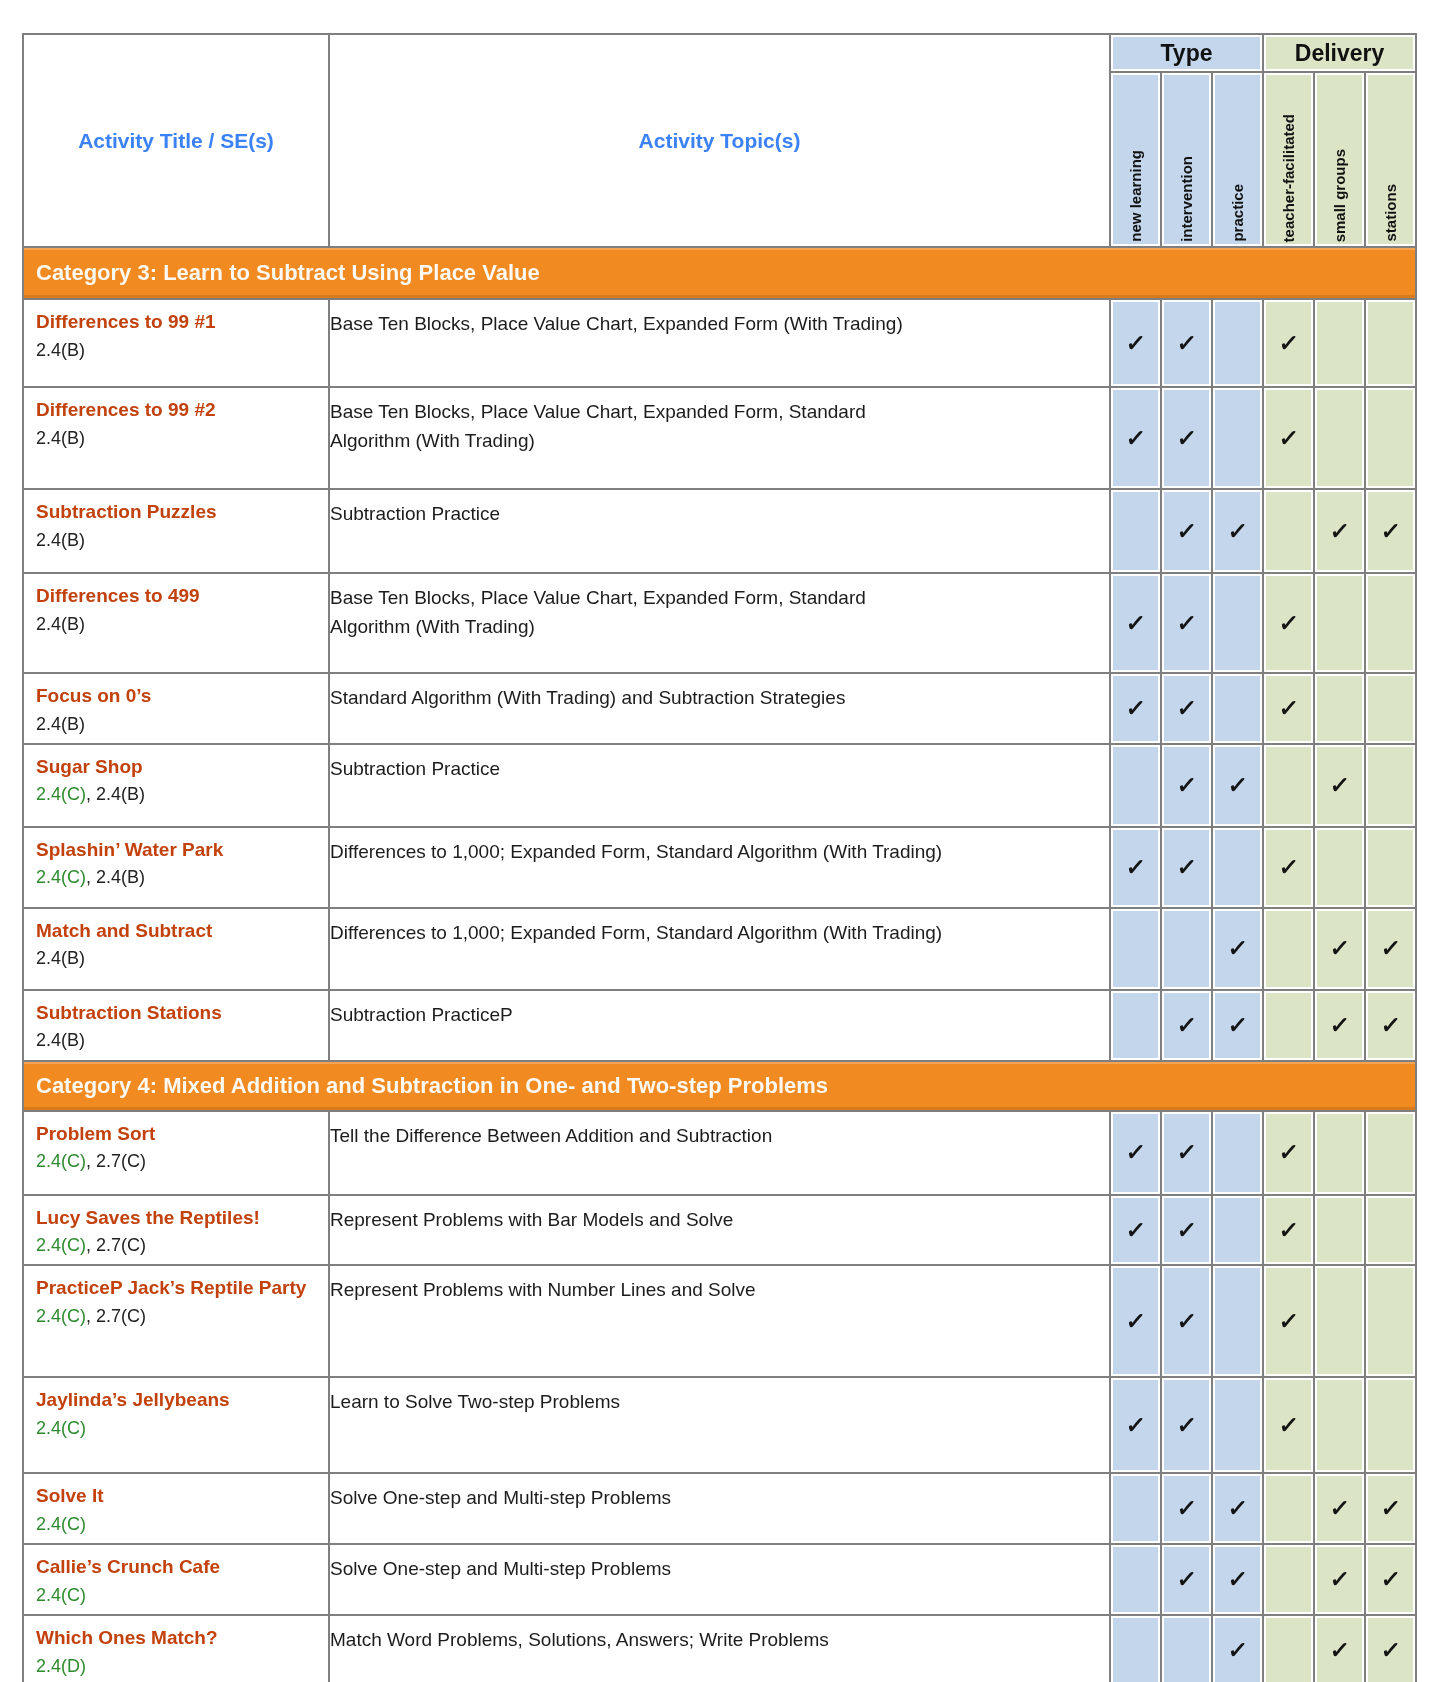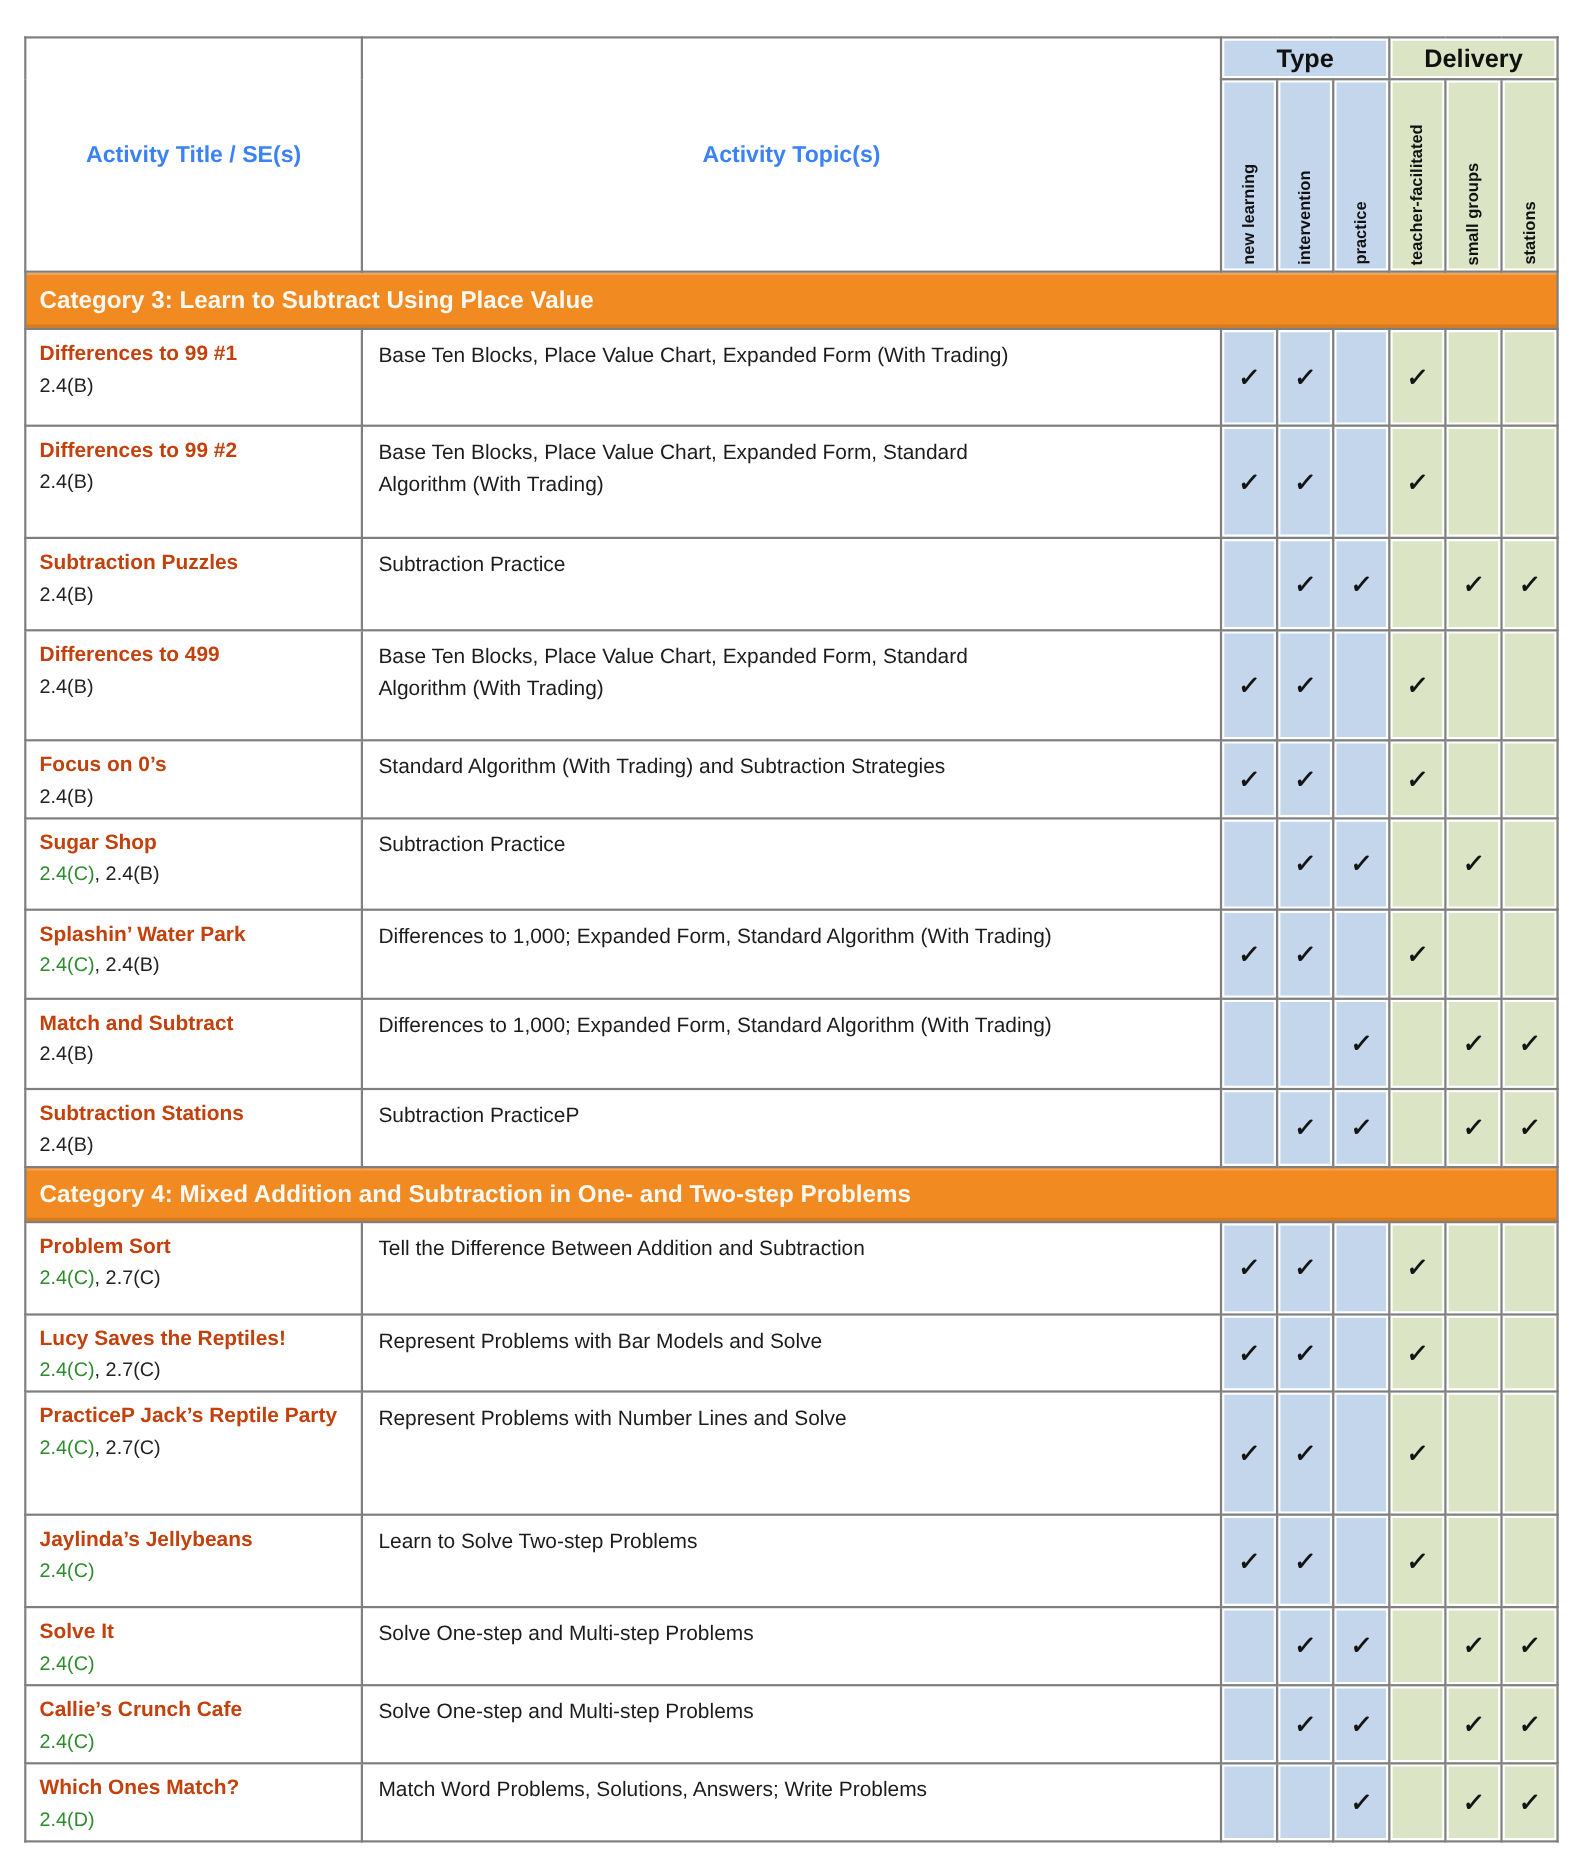--- a/index.html
+++ b/index.html
@@ -14,21 +14,21 @@
   td.rot{vertical-align:bottom;text-align:center;box-shadow:inset 0 0 0 2px #fff;}
   td.rot .vlabel{display:inline-block;writing-mode:vertical-rl;transform:rotate(180deg);font-weight:bold;font-size:15px;color:#111;padding:0 0 12px 0;white-space:nowrap;}
   
   td.cat{background:#f08a21;color:#fdf9f2;font-weight:bold;font-size:22px;vertical-align:middle;padding:0 0 0 12px;box-shadow:inset 0 2px 0 rgba(255,255,255,.22), inset 0 -3px 0 rgba(0,0,0,.10);}
   
   td.c-title{background:#fff;vertical-align:top;padding:9px 10px 6px 12px;}
   td.c-title .t{font-weight:bold;font-size:19px;line-height:1.35;color:#c2410c;}
   td.c-title .se{font-size:18px;line-height:1.4;margin-top:3px;color:#222;}
   .se-g{color:#2e8b2e;}
   .se-k{color:#222;text-align:center;}
-  td.c-topic{background:#fff;vertical-align:top;padding:9px 12px 6px 14px;}
+  td.c-topic{background:#fff;vertical-align:top;padding:9px 12px 6px 0;}
   td.c-topic .topic{font-size:19px;line-height:1.55;max-width:620px;color:#1c1c1c;}
   td.chk{text-align:center;vertical-align:middle;}
   td.chk.b{background:#c3d6ec;box-shadow:inset 0 0 0 2px #fff;}
   td.chk.g{background:#dbe5c6;box-shadow:inset 0 0 0 2px #fff;}
   td.chk .mark{font-size:23px;font-weight:bold;color:#141414;display:inline-block;transform:skewX(-6deg);}
 </style>
 </head>
 <body>
 
 <div class="page">
@@ -253,21 +253,21 @@
             <div class="topic">Represent Problems with Number Lines and Solve</div>
           </td>
     <td class="chk b"><span class="mark">✓</span></td>
     <td class="chk b"><span class="mark">✓</span></td>
     <td class="chk b"><span class="mark"></span></td>
     <td class="chk g"><span class="mark">✓</span></td>
     <td class="chk g"><span class="mark"></span></td>
     <td class="chk g"><span class="mark"></span></td>
   </tr>
 
-  <tr style="height:84px">
+  <tr style="height:96px">
     <td class="c-title">
       <div class="t">Jaylinda’s Jellybeans</div>
       <div class="se"><span class="se-g">2.4(C)</span><span class="se-k"></span></div>
     </td>
     <td class="c-topic">
             <div class="topic">Learn to Solve Two-step Problems</div>
           </td>
     <td class="chk b"><span class="mark">✓</span></td>
     <td class="chk b"><span class="mark">✓</span></td>
     <td class="chk b"><span class="mark"></span></td>

